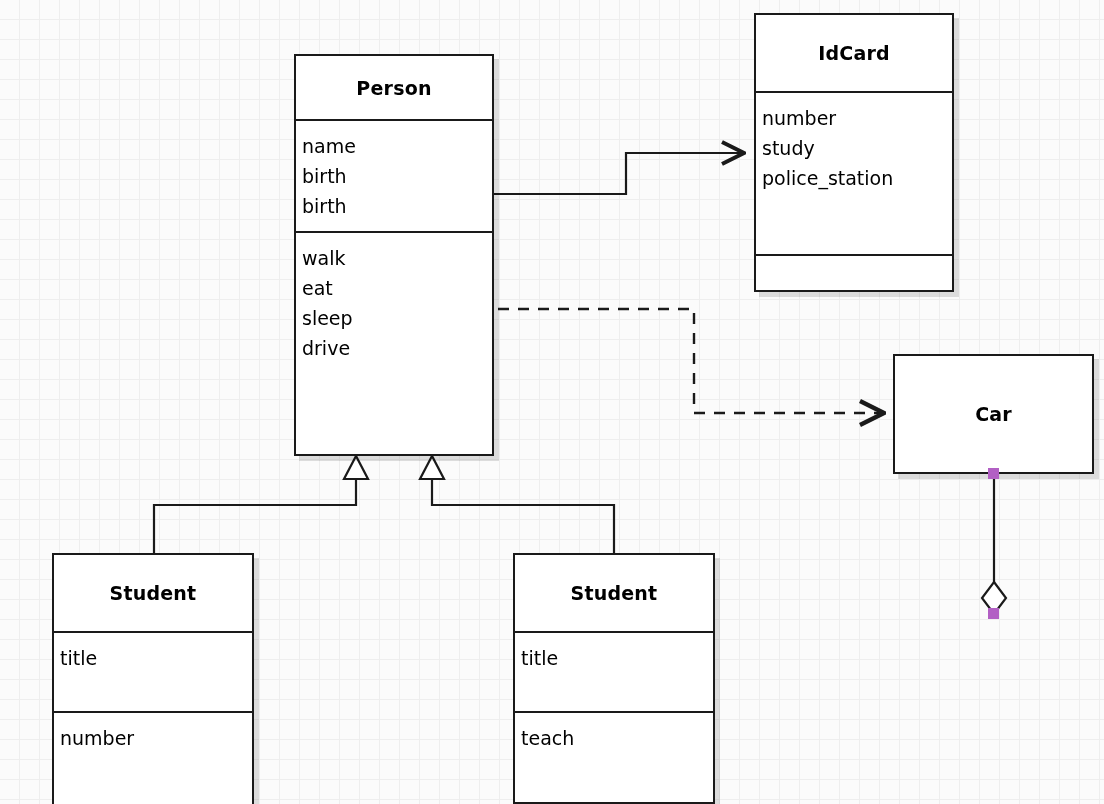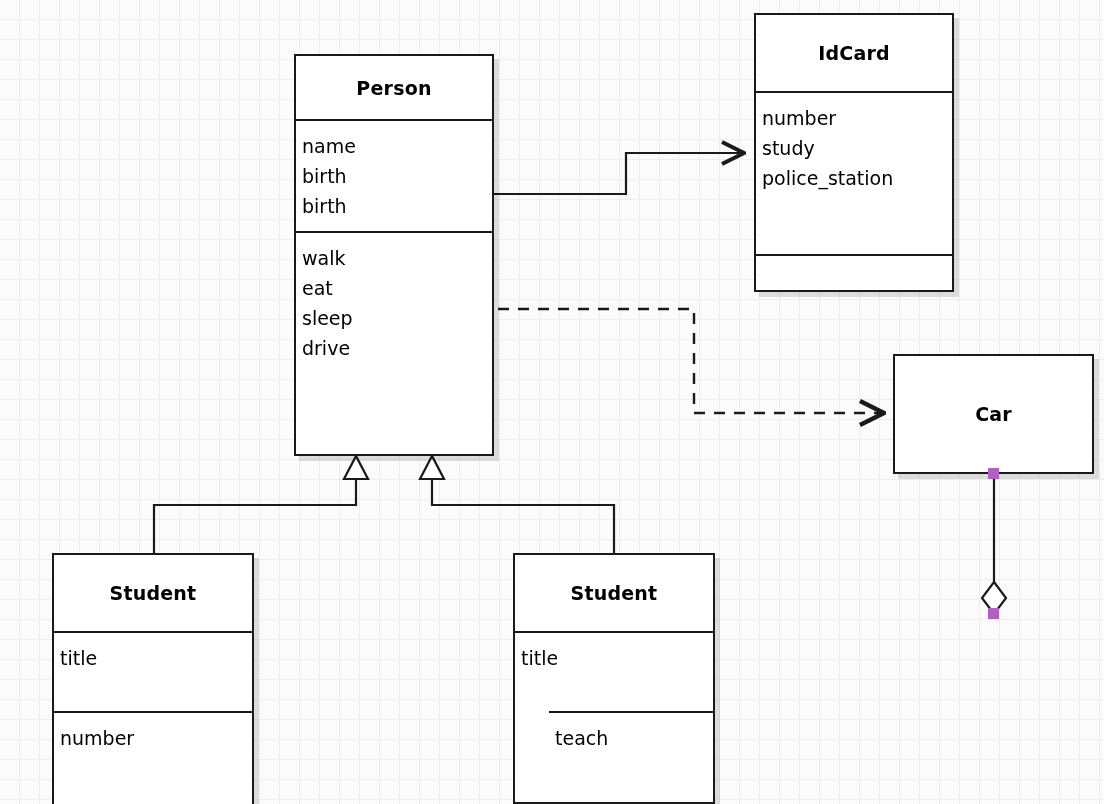--- a/index.html
+++ b/index.html
@@ -162,21 +162,21 @@
     <div class="compartment cls-members" style="height:93px;">
       <div class="member">number</div>
     </div>
   </div>
 
   <div class="uml-class" style="left:513px; top:553px; width:202px; height:251px;">
     <div class="compartment cls-title" style="height:76px;">Student</div>
     <div class="compartment cls-members" style="height:80px;">
       <div class="member">title</div>
     </div>
-    <div class="compartment cls-members" style="height:93px;margin-left:34px;">
+    <div class="compartment cls-members" style="height:93px;">
       <div class="member">teach</div>
     </div>
   </div>
 
   <div class="uml-class single" style="left:893px; top:354px; width:201px; height:120px;">
     <div class="compartment cls-title" style="height:100%;">Car</div>
   </div>
 
 
 </div>

